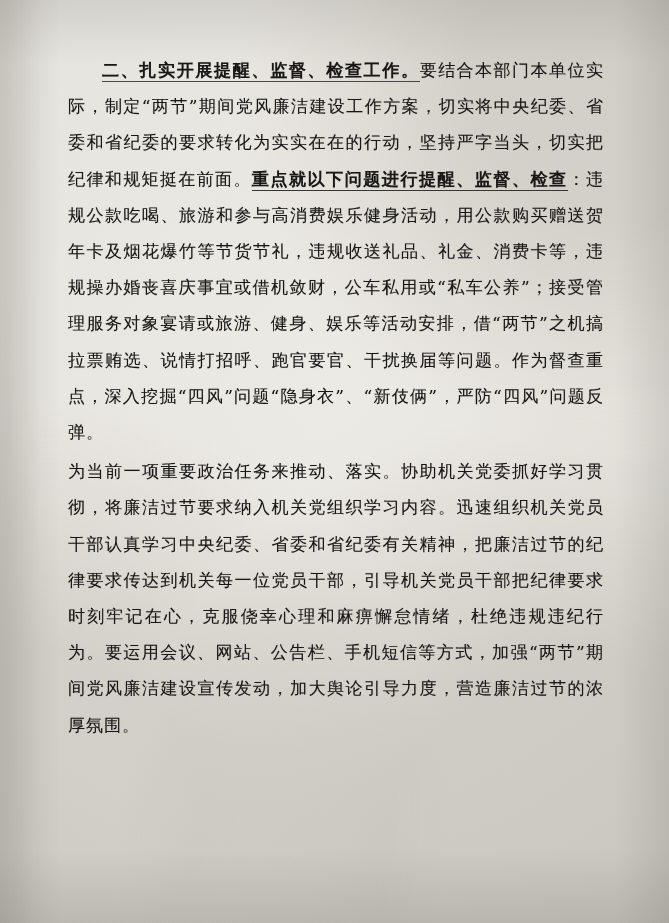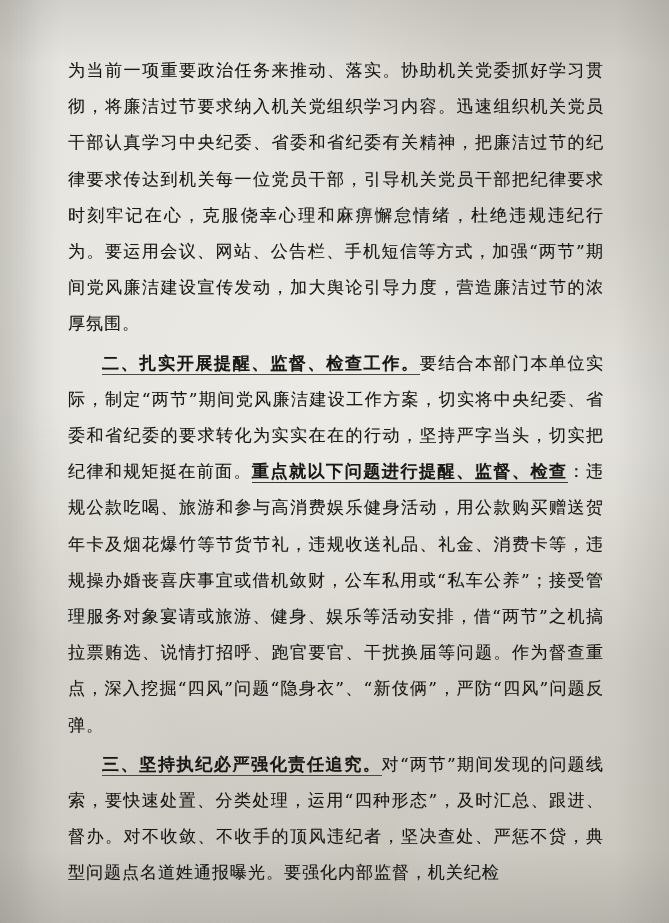--- a/index.html
+++ b/index.html
@@ -88,26 +88,23 @@
   #doc-body {
     filter: blur(0.18px) contrast(1.04);
   }
 </style>
 </head>
 <body>
 
 <div id="page">
   <div id="doc-body">
 
+    <p class="para indent">
+      <span class="bold ul-thin">二、扎实开展提醒、监督、检查工作。</span><span>要结合本部门本单位实际，制定“两节”期间党风廉洁建设工作方案，切实将中央纪委、省委和省纪委的要求转化为实实在在的行动，坚持严字当头，切实把纪律和规矩挺在前面。</span><span class="bold ul">重点就以下问题进行提醒、监督、检查</span><span>：违规公款吃喝、旅游和参与高消费娱乐健身活动，用公款购买赠送贺年卡及烟花爆竹等节货节礼，违规收送礼品、礼金、消费卡等，违规操办婚丧喜庆事宜或借机敛财，公车私用或“私车公养”；接受管理服务对象宴请或旅游、健身、娱乐等活动安排，借“两节”之机搞拉票贿选、说情打招呼、跑官要官、干扰换届等问题。作为督查重点，深入挖掘“四风”问题“隐身衣”、“新伎俩”，严防“四风”问题反弹。</span>
+    </p>
+
     <p class="para">
       <span>为当前一项重要政治任务来推动、落实。协助机关党委抓好学习贯彻，将廉洁过节要求纳入机关党组织学习内容。迅速组织机关党员干部认真学习中央纪委、省委和省纪委有关精神，把廉洁过节的纪律要求传达到机关每一位党员干部，引导机关党员干部把纪律要求时刻牢记在心，克服侥幸心理和麻痹懈怠情绪，杜绝违规违纪行为。要运用会议、网站、公告栏、手机短信等方式，加强“两节”期间党风廉洁建设宣传发动，加大舆论引导力度，营造廉洁过节的浓厚氛围。</span>
     </p>
 
-    <p class="para indent">
-      <span class="bold ul-thin">二、扎实开展提醒、监督、检查工作。</span><span>要结合本部门本单位实际，制定“两节”期间党风廉洁建设工作方案，切实将中央纪委、省委和省纪委的要求转化为实实在在的行动，坚持严字当头，切实把纪律和规矩挺在前面。</span><span class="bold ul">重点就以下问题进行提醒、监督、检查</span><span>：违规公款吃喝、旅游和参与高消费娱乐健身活动，用公款购买赠送贺年卡及烟花爆竹等节货节礼，违规收送礼品、礼金、消费卡等，违规操办婚丧喜庆事宜或借机敛财，公车私用或“私车公养”；接受管理服务对象宴请或旅游、健身、娱乐等活动安排，借“两节”之机搞拉票贿选、说情打招呼、跑官要官、干扰换届等问题。作为督查重点，深入挖掘“四风”问题“隐身衣”、“新伎俩”，严防“四风”问题反弹。</span>
-    </p>
-
-    <p class="para indent">
-      <span class="bold ul-thin">三、坚持执纪必严强化责任追究。</span><span>对“两节”期间发现的问题线索，要快速处置、分类处理，运用“四种形态”，及时汇总、跟进、督办。对不收敛、不收手的顶风违纪者，坚决查处、严惩不贷，典型问题点名道姓通报曝光。要强化内部监督，机关纪检</span>
-    </p>
 
   </div>
 </div>
 
 </body></html>

